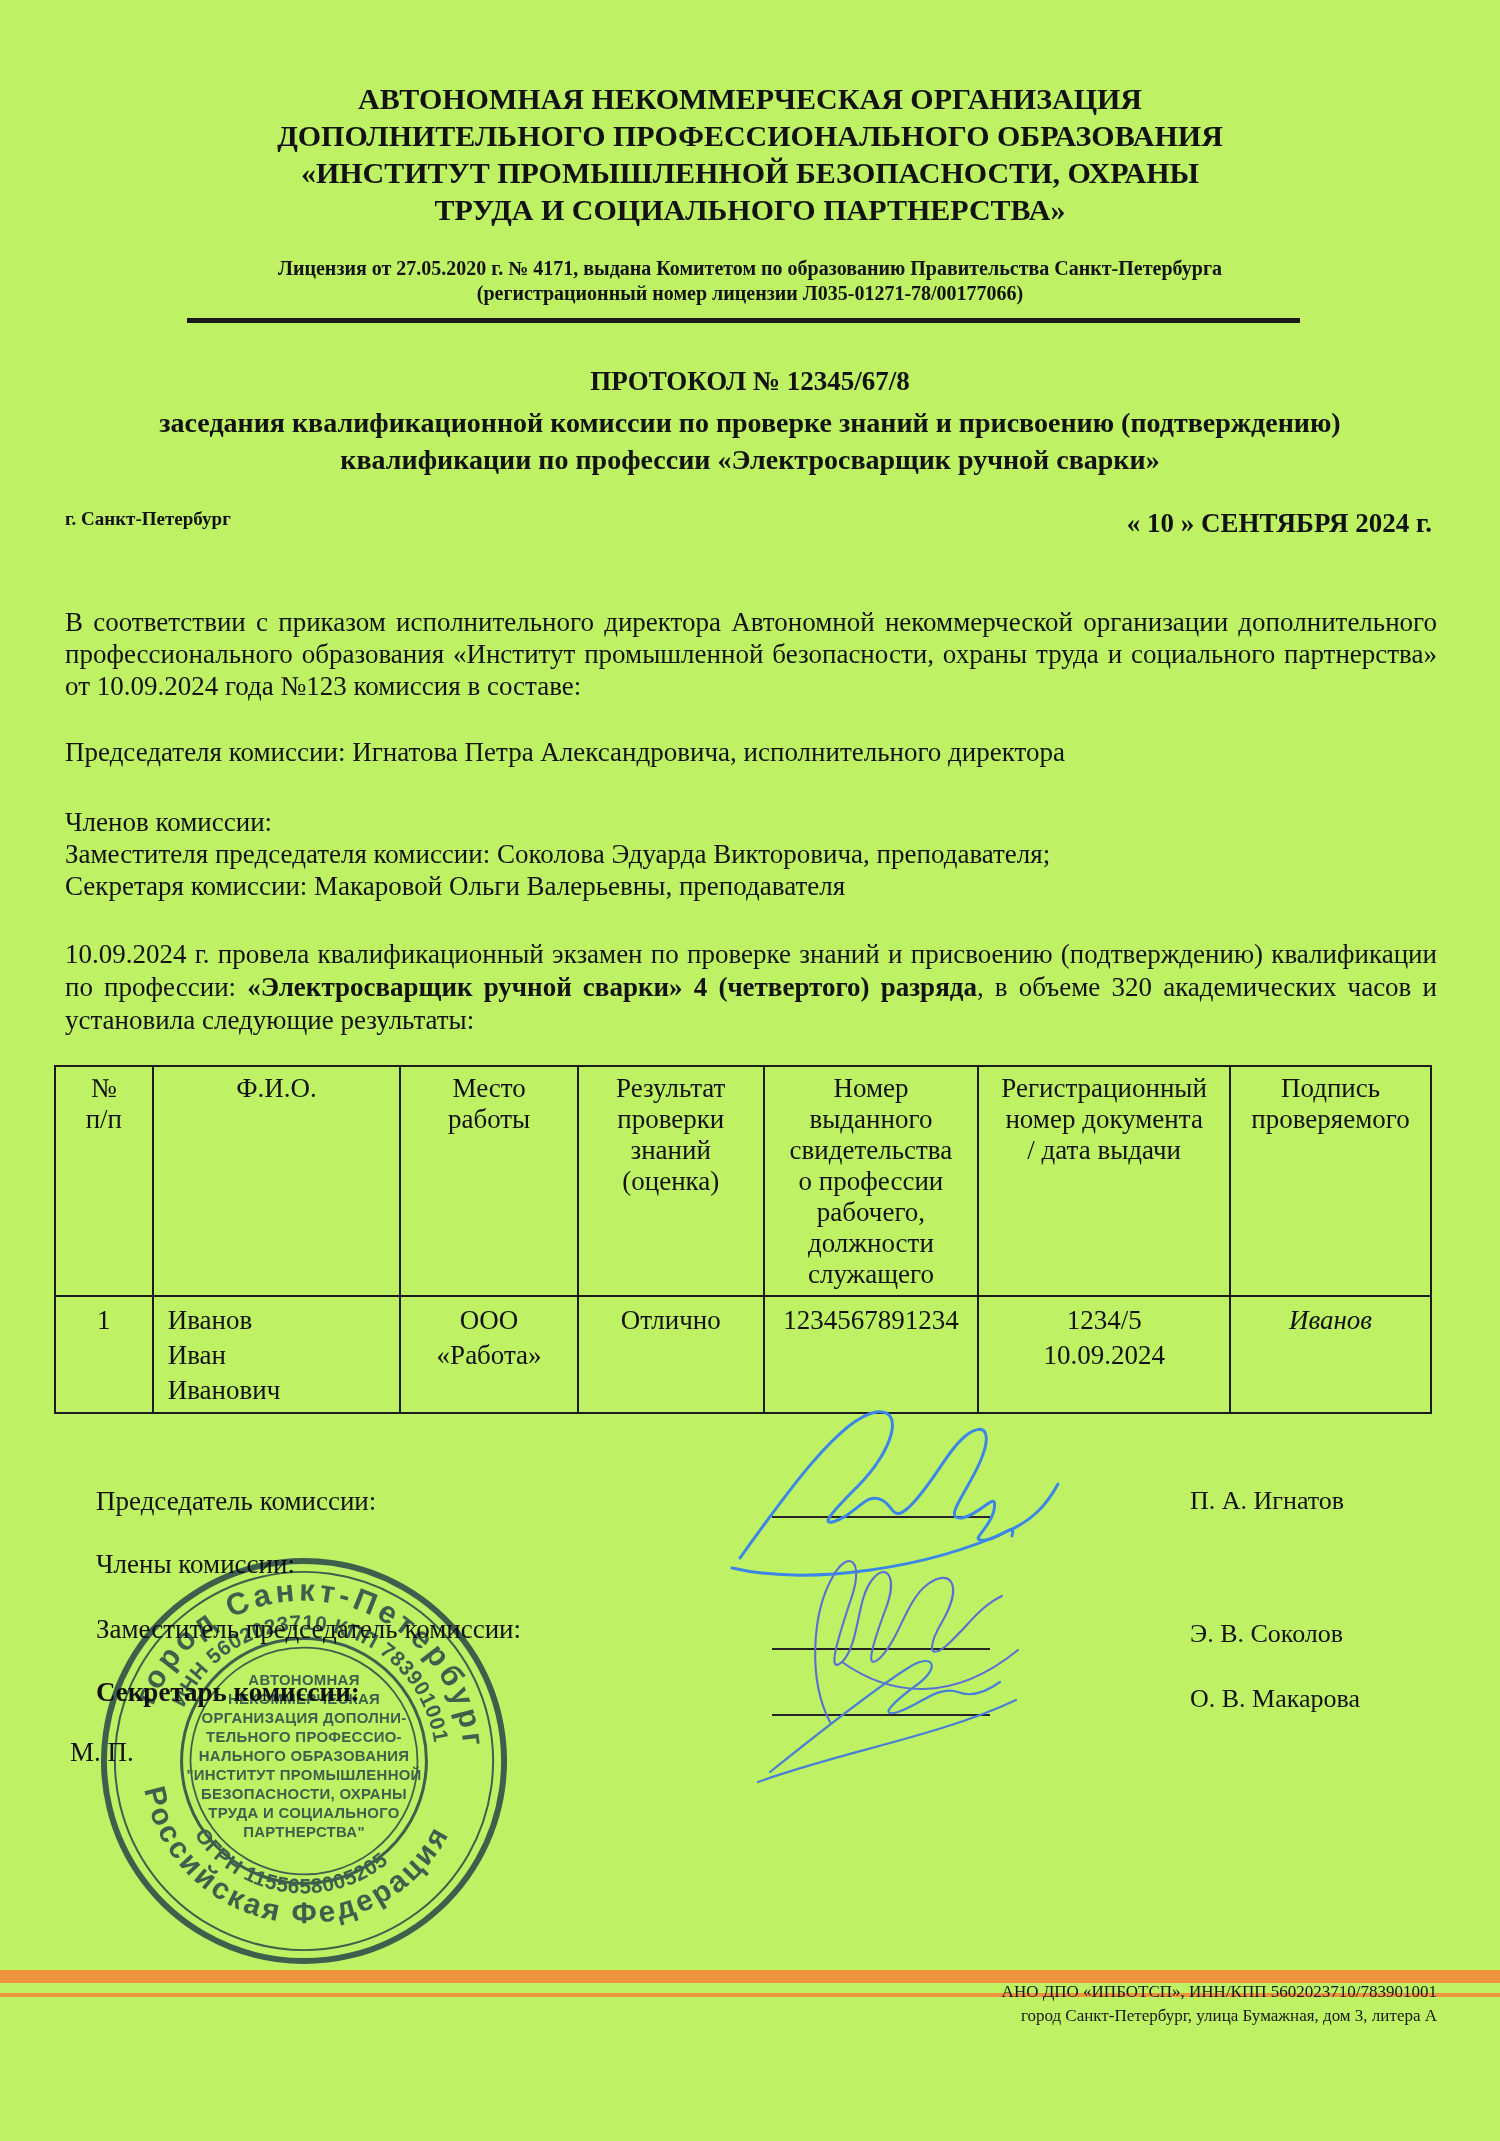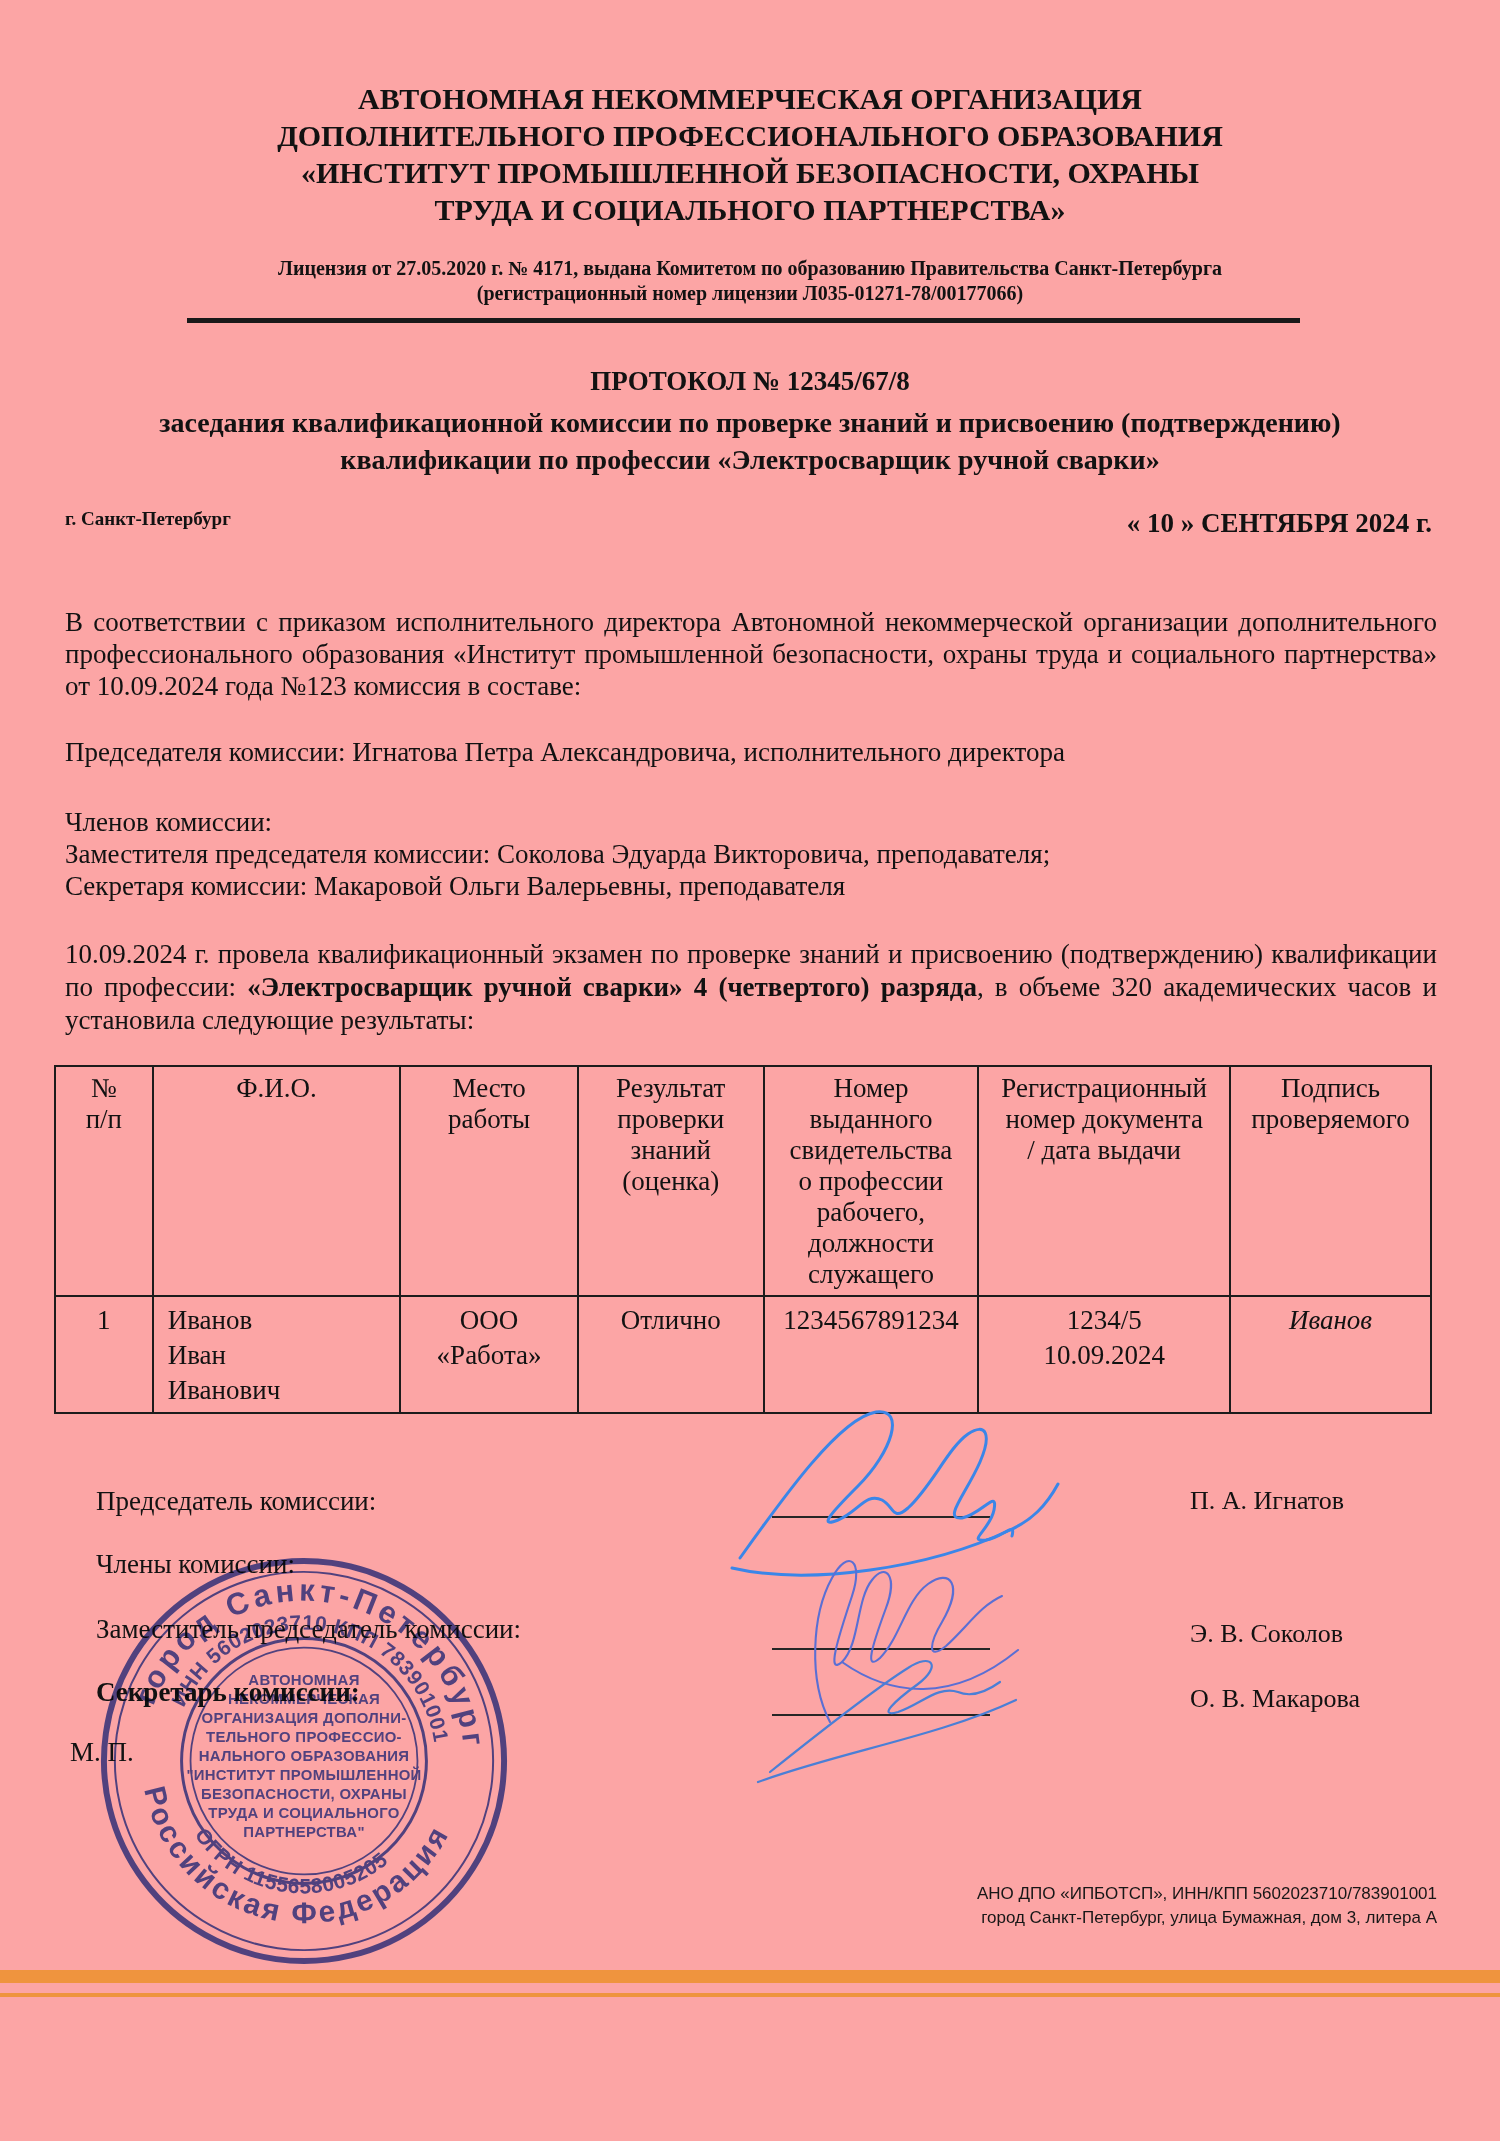--- a/index.html
+++ b/index.html
@@ -1,17 +1,17 @@
 <!DOCTYPE html>
 <html><head>
 <meta charset="utf-8">
 <style>
   html,body{margin:0;padding:0;background:#ffffff;}
   #page{
-    position:relative;width:1500px;height:2141px;background:#fca5a5;
+    position:relative;width:1500px;height:2141px;background:#bef264;
     font-family:"Liberation Serif", serif;color:#121212;overflow:hidden;
   }
   .abs{position:absolute;}
   .pre{white-space:pre-line;}
   .center{text-align:center;}
 
   .org-name{top:80px;left:60px;width:1380px;font-weight:bold;font-size:30px;line-height:37px;}
   .license{top:256px;left:60px;width:1380px;font-weight:bold;font-size:20px;line-height:25px;}
   .rule{top:318px;left:187px;width:1113px;height:5px;background:#191919;}
   .protocol-title{top:366px;left:60px;width:1380px;font-weight:bold;font-size:27px;}
@@ -60,22 +60,22 @@
   .stamp-svg circle{fill:none;stroke:#3F53BB;}
   .stamp-svg text{fill:#3F53BB;font-family:"Liberation Sans", sans-serif;font-weight:bold;}
   .stamp-svg .guide{fill:none;stroke:none;}
   .t-arc-lg{font-size:31px;letter-spacing:4px;}
   .t-arc-lg2{font-size:30px;letter-spacing:3px;}
   .t-arc-md{font-size:21px;letter-spacing:0.5px;}
   .t-center{font-size:15px;letter-spacing:0.3px;text-anchor:middle;}
 
   .footer-bar-thick{top:1970px;left:0;width:1500px;height:13px;background:#EF943E;}
   .footer-bar-thin{top:1993px;left:0;width:1500px;height:4px;background:#EF943E;}
-  .footer-text{top:1882px;right:63px;width:700px;text-align:right;
-    font-family:Liberation Sans, sans-serif;font-size:17px;line-height:24px;color:#171717;}
+  .footer-text{top:1980px;right:63px;width:700px;text-align:right;
+    font-family:Liberation Serif, serif;font-size:17px;line-height:24px;color:#171717;}
 </style>
 </head>
 <body>
 
 <div id="page">
 
   <div class="abs org-name center pre">АВТОНОМНАЯ НЕКОММЕРЧЕСКАЯ ОРГАНИЗАЦИЯ
 ДОПОЛНИТЕЛЬНОГО ПРОФЕССИОНАЛЬНОГО ОБРАЗОВАНИЯ
 «ИНСТИТУТ ПРОМЫШЛЕННОЙ БЕЗОПАСНОСТИ, ОХРАНЫ
 ТРУДА И СОЦИАЛЬНОГО ПАРТНЕРСТВА»</div>

